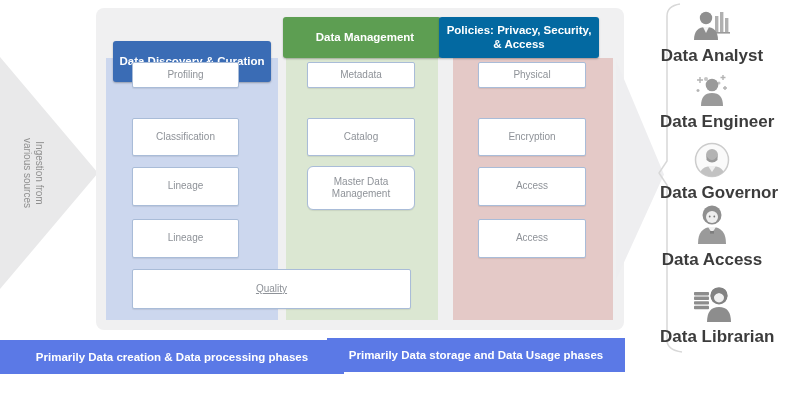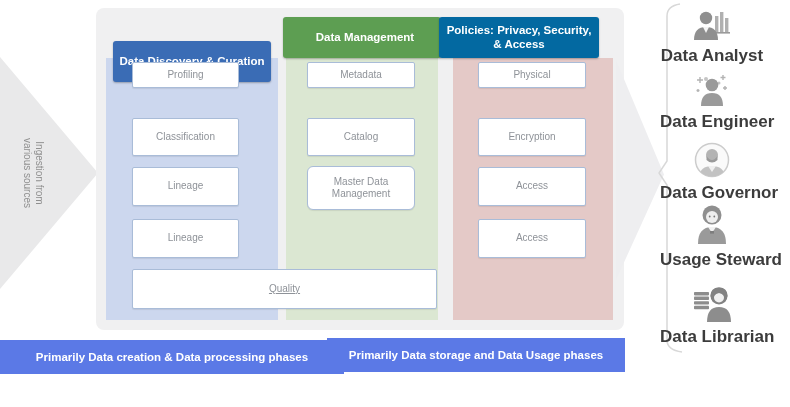--- a/index.html
+++ b/index.html
@@ -52,21 +52,21 @@
     padding:0 6px;
   }
   .c1{left:132px;width:107px;}
   .c2{left:307px;width:108px;}
   .c3{left:478px;width:108px;}
   .r1{top:62px;height:26px;}
   .r2{top:118px;height:38px;}
   .r3{top:167px;height:39px;}
   .r3tall{top:166px;height:44px;border-radius:6px;}
   .r4{top:219px;height:39px;}
-  .quality{left:132px;top:269px;width:305px;height:40px;text-decoration:underline;}
+  .quality{left:132px;top:269px;width:279px;height:40px;text-decoration:underline;}
 
   
   .brace{left:652px;top:0;}
 
   
   .role{left:660px;width:104px;text-align:center;}
   .role .icn{height:42px;display:flex;align-items:flex-end;justify-content:center;}
   .role .lbl{margin-top:2px;font-size:17px;font-weight:bold;color:#3c3c3c;white-space:nowrap;}
   .role-analyst{top:2px;}
   .role-engineer{top:68px;}
@@ -179,21 +179,21 @@
       <svg width="42" height="46" viewBox="0 0 42 46">
         <circle cx="21" cy="13" r="9.5" fill="#8f8f8f"></circle>
         <circle cx="21" cy="15" r="6" fill="#eeeeee"></circle>
         <circle cx="18.7" cy="14.5" r="0.9" fill="#777"></circle>
         <circle cx="23.3" cy="14.5" r="0.9" fill="#777"></circle>
         <path d="M7 42 Q7 25 21 25 Q35 25 35 42 Z" fill="#9a9a9a"></path>
         <path d="M17 25 L21 31 L25 25 Z" fill="#f2f2f2"></path>
         <rect x="19" y="29" width="4" height="2.6" fill="#7d7d7d"></rect>
       </svg>
     </div>
-    <div class="lbl">Usage Steward</div>
+    <div class="lbl">Data Access</div>
   </div>
 
   <div class="abs role role-librarian">
     <div class="icn">
       <svg width="44" height="42" viewBox="0 0 44 42">
         <g fill="#8d8d8d">
           <rect x="4" y="9" width="15" height="3.4" rx="0.8"></rect>
           <rect x="4" y="13.6" width="15" height="3.4" rx="0.8"></rect>
           <rect x="4" y="18.2" width="15" height="3.4" rx="0.8"></rect>
           <rect x="4" y="22.8" width="15" height="3.4" rx="0.8"></rect>

